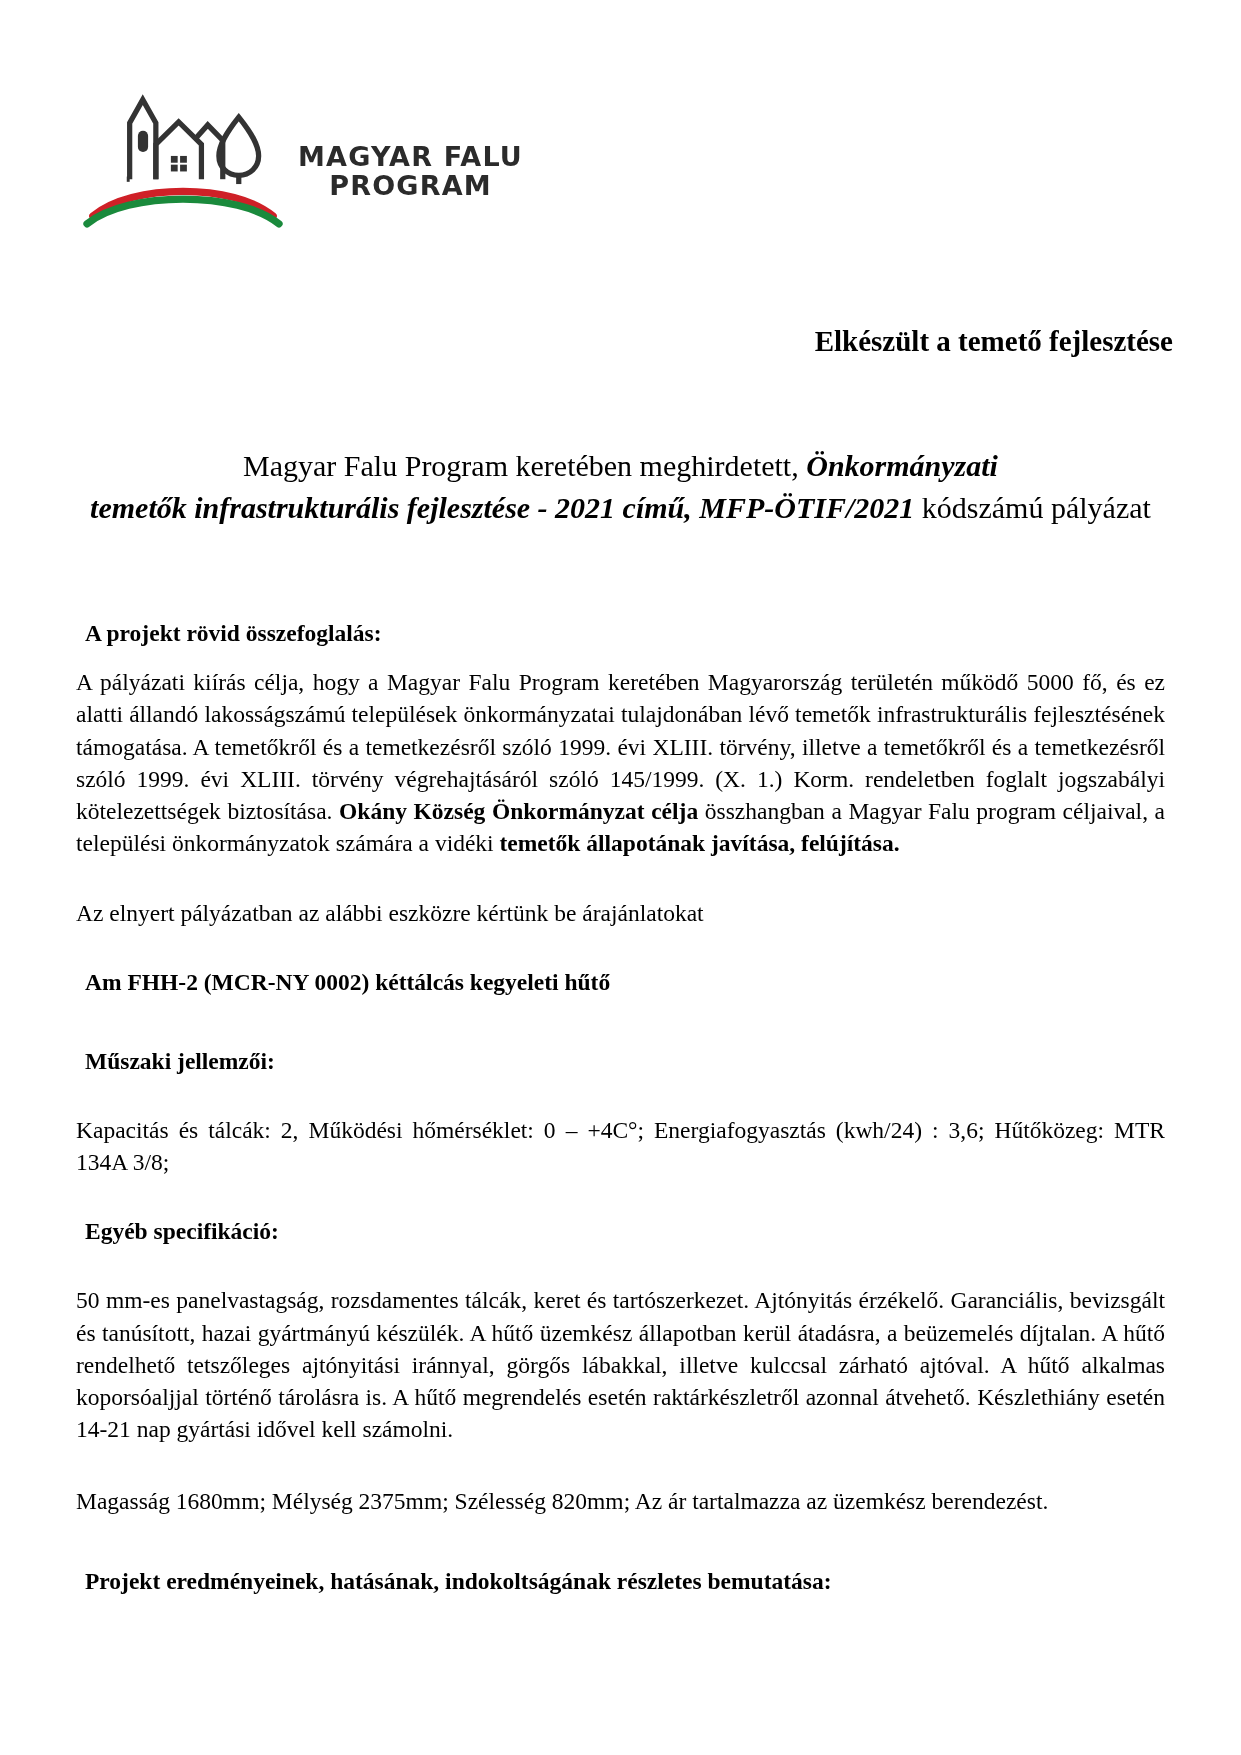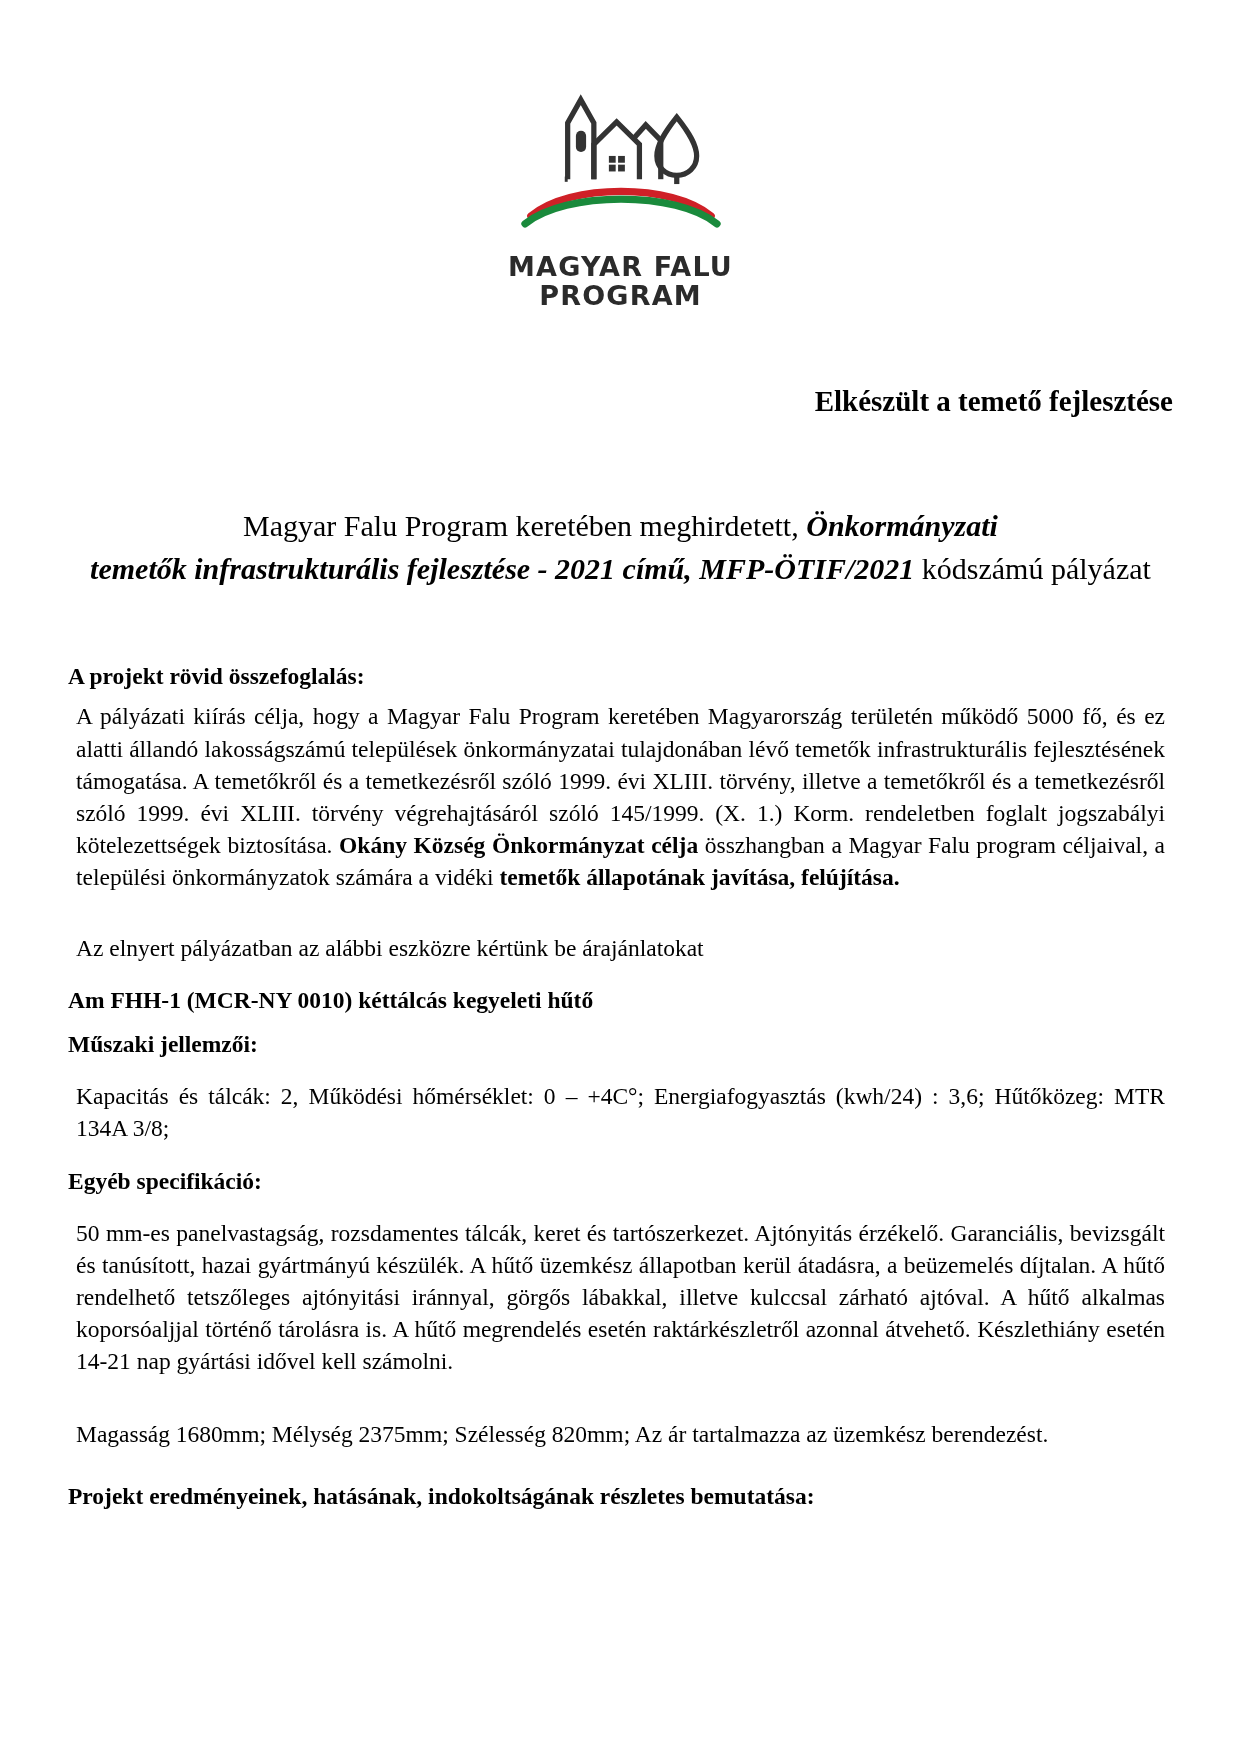--- a/index.html
+++ b/index.html
@@ -21,21 +21,20 @@
     box-sizing: border-box;
     padding: 62px 68px 40px 68px;
     background: #ffffff;
     position: relative;
   }
 
   
   .logo-block {
     width: 100%;
     display: flex;
-    flex-direction: column;
     align-items: center;
     margin-top: 28px;
     margin-bottom: 10px;
   }
   .logo-mark {
     width: 230px;
     height: 160px;
     display: block;
   }
   .logo-wordmark {
@@ -77,21 +76,21 @@
     line-height: 1.37;
     text-align: justify;
     margin: 8px;
     hyphens: none;
   }
   p.para.loose { text-align: left; }
   p.heading {
     font-size: 23.5px;
     font-weight: bold;
     line-height: 1.37;
-    margin: 0;
+    margin: 17px;
     text-align: left;
   }
   .sp-lg { height: 30px; }
   .sp-md { height: 22px; }
   .sp-sm { height: 12px; }
   b { font-weight: bold; }
 </style>
 </head>
 <body>
 
@@ -148,21 +147,21 @@
     <p class="heading">A projekt rövid összefoglalás:</p>
 
     <p class="para"><span>A pályázati kiírás célja, hogy a Magyar Falu Program keretében Magyarország területén működő 5000 fő, és ez alatti állandó lakosságszámú települések önkormányzatai tulajdonában lévő temetők infrastrukturális fejlesztésének támogatása. A temetőkről és a temetkezésről szóló 1999. évi XLIII. törvény, illetve a temetőkről és a temetkezésről szóló 1999. évi XLIII. törvény végrehajtásáról szóló 145/1999. (X. 1.) Korm. rendeletben foglalt jogszabályi kötelezettségek biztosítása. </span><b>Okány Község Önkormányzat célja</b><span> összhangban a Magyar Falu program céljaival, a települési önkormányzatok számára a vidéki </span><b>temetők állapotának javítása, felújítása.</b></p>
 
     <div class="sp-md"></div>
 
     <p class="para loose">Az elnyert pályázatban az alábbi eszközre kértünk be árajánlatokat</p>
 
     <div class="sp-sm"></div>
 
-    <p class="heading">Am FHH-1 (MCR-NY 0010) kéttálcás kegyeleti hűtő</p>
+    <p class="heading">Am FHH-2 (MCR-NY 0002) kéttálcás kegyeleti hűtő</p>
 
     <div class="sp-sm"></div>
 
     <p class="heading">Műszaki jellemzői:</p>
 
     <div class="sp-sm"></div>
 
     <p class="para">Kapacitás és tálcák: 2, Működési hőmérséklet: 0 – +4C°; Energiafogyasztás (kwh/24) : 3,6; Hűtőközeg: MTR 134A 3/8;</p>
 
     <div class="sp-sm"></div>

